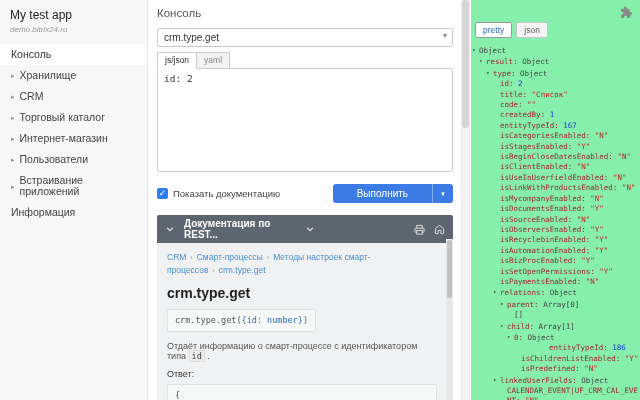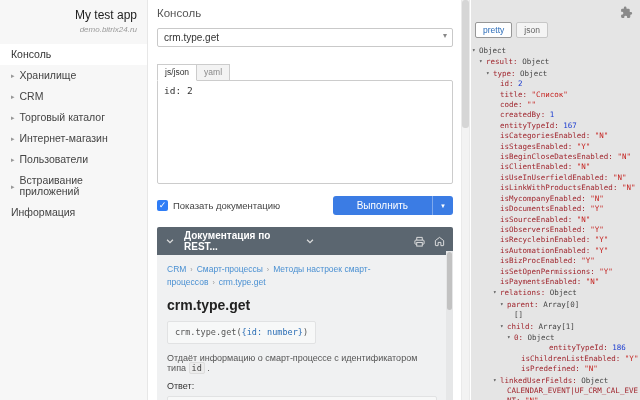--- a/index.html
+++ b/index.html
@@ -5,40 +5,40 @@
   * { box-sizing: border-box; }
   html,body { margin:0; padding:0; background:#fff; }
   body { width:640px; height:400px; overflow:hidden;
          font-family:"Liberation Sans", sans-serif; position:relative; }
 
   .screen { position:relative; width:640px; height:400px; background:#fff; }
 
   
   .sidebar { position:absolute; left:0; top:0; width:148px; height:400px;
              background:#f7f7f7; border-right:1px solid #e7e7e7; }
-  .side-head { padding:8px 10px 10px;text-align:right; }
+  .side-head { padding:8px 10px 10px; }
   .app-title { font-size:12px; color:#222; }
   .app-domain { font-size:8px; color:#9a9a9a; margin-top:3px;font-style:italic; }
   .side-item { display:flex; align-items:center; gap:5px; padding:5px 11px;
                font-size:10.5px; color:#444; cursor:pointer; line-height:11px; }
   .side-item.selected { background:#ffffff; color:#333; }
   .side-caret { color:#999; font-size:7px; }
 
   
   .main { position:absolute; left:149px; top:0; width:312px; height:400px;
           padding:6px 8px 0; overflow:hidden; background:#fff; }
   .main-title { font-size:11.5px; color:#555; margin:1px 0 8px; }
 
   .method-wrap { position:relative; }
   .method { width:100%; height:19px; border:1px solid #c9c9c9; border-radius:2px;
             font-size:10px; color:#333; padding:0 18px 0 6px; outline:none;
             font-family:"Liberation Sans", sans-serif; background:#fff; }
   .method-caret { position:absolute; right:6px; top:4px; color:#888; font-size:8px; cursor:pointer; }
 
-  .editor-tabs { display:flex; margin-top:17px; }
+  .editor-tabs { display:flex; margin-top:5px; }
   .etab { font-size:8.5px; padding:2px 7px 3px; border:1px solid #ccc; color:#888;
           background:#f3f3f3; cursor:pointer; margin-bottom:-1px; position:relative; }
   .etab.active { background:#fff; color:#333; border-bottom-color:#fff; z-index:2; }
   .etab + .etab { border-left:none; }
 
   .params { width:100%; height:104px; border:1px solid #ccc; border-radius:0 2px 2px 2px;
             font-family:"DejaVu Sans Mono", monospace; font-size:9.5px; color:#333;
             padding:4px 6px; resize:none; outline:none; background:#fff; }
 
   .run-row { display:flex; align-items:center; justify-content:space-between; margin-top:8px; }
@@ -81,21 +81,21 @@
   .docs-scroll { position:absolute; right:0; top:24px; bottom:0; width:7px; background:#e6e7e8; }
   .docs-thumb { width:5px; margin:1px; height:58px; background:#c2c2c2; border-radius:3px; }
 
   
   .main-scroll { position:absolute; left:461px; top:0; width:9px; height:400px;
                  background:#f3f3f3; border-left:1px solid #eaeaea; border-right:1px solid #eaeaea; }
   .main-thumb { width:7px; margin:0 auto; height:128px; background:#d6d6d6; border-radius:3px; }
 
   
   .result { position:absolute; left:471px; top:0; width:169px; height:400px;
-            background:#e5e5e5; padding-top:22px; overflow:hidden; }
+            background:#86efac; padding-top:22px; overflow:hidden; }
   .rtabs { display:flex; gap:4px; padding-left:4px; }
   .rtab { font-size:8.5px; padding:2px 7px; border:1px solid #c7c7c7; border-radius:2px;
           background:#f4f4f4; color:#666; cursor:pointer; }
   .rtab.active { background:#fff; color:#2b6cb8; border-color:#979797; }
 
   .json-tree { margin-top:7px; }
   .tree-row { font-family:"DejaVu Sans Mono", monospace; font-size:7.5px;
               line-height:10.4px; color:#444; word-break:break-all; }
   .tree-caret { display:inline-block; width:7px; margin-left:-7px; color:#555; font-size:6px; vertical-align:1px; }
   .tk-key { color:#a0262e; }

